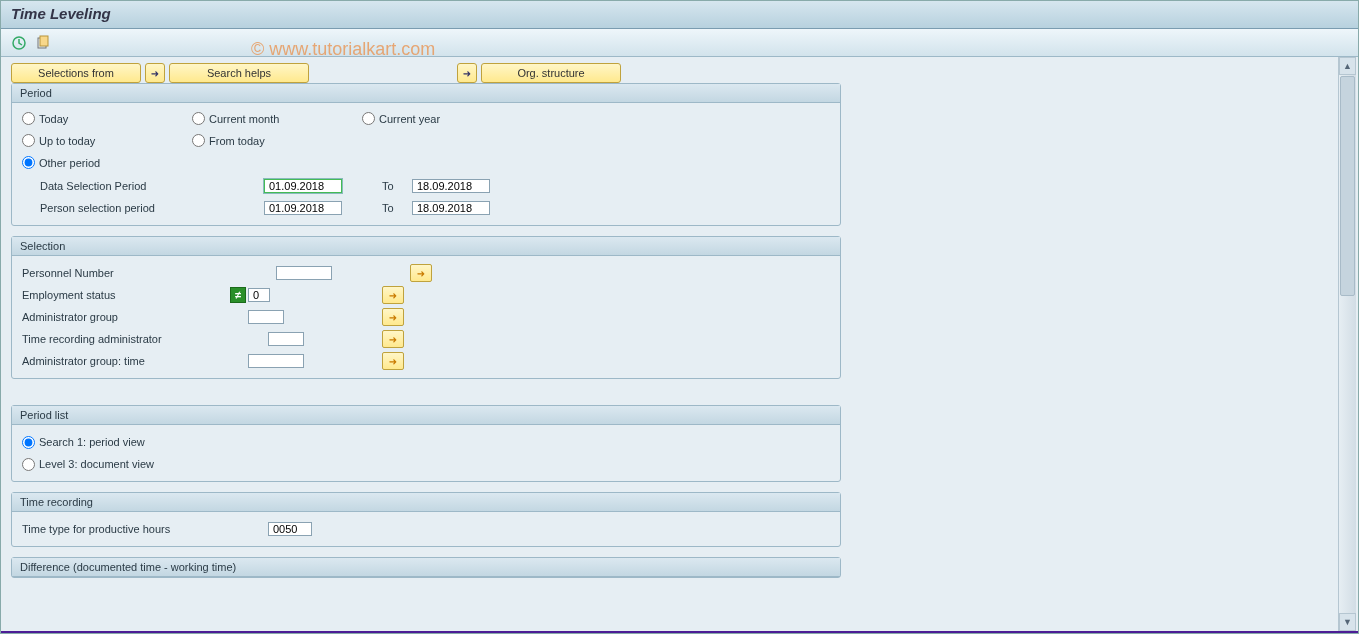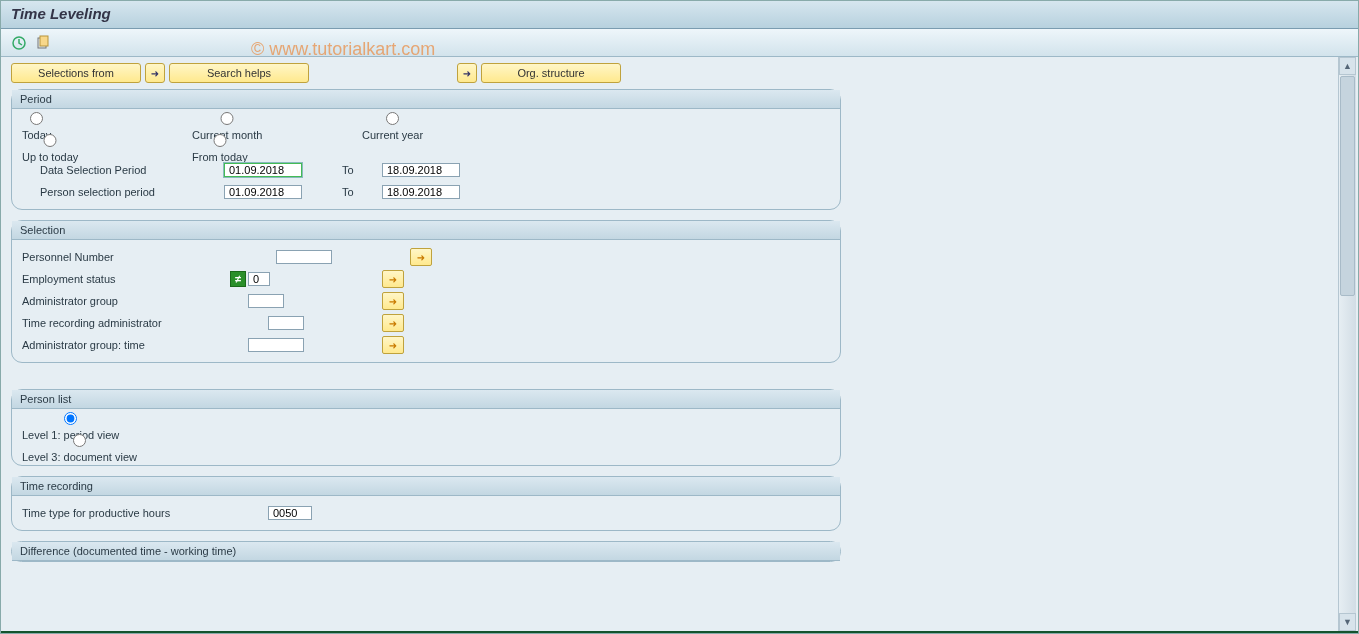--- a/index.html
+++ b/index.html
@@ -1,17 +1,17 @@
 <!DOCTYPE html>
 <html><head>
 <meta charset="utf-8">
 <style>
   * { box-sizing: border-box; margin: 0; padding: 0; font-family: Arial, sans-serif; }
   body { background: #f2f2f2; font-size: 12px; color: #333; overflow: hidden; }
-  .window { width: 1359px; height: 634px; background: #14532d; position: relative; border: 1px solid #8aa; }
+  .window { width: 1359px; height: 634px; background: #4c1d95; position: relative; border: 1px solid #8aa; }
   .title-bar {
     background: linear-gradient(to bottom, #d6e6ef, #b7d1de);
     border-bottom: 1px solid #7a9cb0;
     padding: 4px 10px 6px;
   }
   .title-bar h1 { font-size: 15px; font-style: italic; font-weight: bold; color: #333447; }
   .toolbar {
     background: linear-gradient(to bottom, #eef6fa, #d2e3ec);
     border-bottom: 1px solid #9db8c7;
     padding: 4px 10px;
@@ -20,75 +20,75 @@
     align-items: center;
     gap: 8px;
   }
   .tb-icon { width: 16px; height: 16px; display: inline-block; cursor: pointer; }
   .watermark {
     position: absolute; left: 250px; top: 38px; color: #e89b5f; font-size: 18px; font-weight: 500;
     pointer-events: none; opacity: 0.85;
   }
   .content { padding: 6px 10px 0 10px; background: #e6eef3; height: calc(100% - 58px); position: relative; }
 
-  .top-buttons { display: flex; gap: 4px; margin-bottom: 6px; align-items: center; }
+  .top-buttons { display: flex; gap: 4px; align-items: center; }
   .sap-btn {
     background: linear-gradient(to bottom, #fff6c7, #ffe98e);
     border: 1px solid #bfa23d;
     border-radius: 3px;
     padding: 2px 10px;
     font-size: 11px;
     cursor: pointer;
     height: 20px;
     display: inline-flex;
     align-items: center;
     gap: 6px;
     min-width: 130px;
     justify-content: center;
     color: #333;
   }
   .sap-btn.arrow { min-width: 20px; width: 20px; padding: 0; }
   .sap-btn .arr { color: #336; font-size: 10px; }
 
   .group {
     border: 1px solid #9db8c7;
-    border-radius: 11px;
+    border-radius: 3px;
     margin-bottom: 10px;
     background: #e6eef3;
     width: 830px;
   }
   .group-title {
     background: linear-gradient(to bottom, #dbe8f0, #c3d7e2);
     border-bottom: 1px solid #9db8c7;
     padding: 3px 8px;
     font-size: 11px;
     color: #2a3a45;
   }
   .group-body { padding: 6px 10px; }
 
   .row { display: flex; align-items: center; height: 22px; }
-  .radio-row label { font-size: 11px; color: #2a3a45; display: inline-flex; gap: 4px; cursor: pointer; flex-direction: column; }
+  .radio-row label { font-size: 11px; color: #2a3a45; display: inline-flex; align-items: center; gap: 4px; cursor: pointer; }
   .radio-row input[type=radio] { margin: 0; }
   .col1 { width: 170px; }
   .col2 { width: 170px; }
   .col3 { width: 170px; }
 
   .indent { padding-left: 18px; }
-  .fld-label { width: 184px; font-size: 11px; color: #2a3a45; }
+  .fld-label { width: 224px; font-size: 11px; color: #2a3a45; }
   .date-input, .txt-input {
     border: 1px solid #8aa2b2;
     background: #fff;
     height: 14px;
     font-size: 11px;
     padding: 0 4px;
     font-family: Arial, sans-serif;
   }
   .date-input { width: 78px; }
   .date-input.active { background: #fff; border: 1px solid #4b5; outline: 1px solid #8bb; }
-  .to-lbl { width: 80px; text-align: left; padding-left: 40px; font-size: 11px; color: #2a3a45; }
+  .to-lbl { width: 70px; text-align: left; padding-left: 40px; font-size: 11px; color: #2a3a45; }
   .sel-row { display: flex; align-items: center; height: 22px; }
   .sel-row .txt-input { width: 56px; }
   .sel-row .txt-input.narrow { width: 22px; }
   .multi-btn {
     width: 22px; height: 18px;
     background: linear-gradient(to bottom, #fff6c7, #ffe98e);
     border: 1px solid #bfa23d;
     border-radius: 2px;
     display: inline-flex; align-items: center; justify-content: center;
     cursor: pointer;
@@ -182,20 +182,26 @@
         <div class="row radio-row">
           <div class="col1"><label>
                 <input type="radio" name="period" style=""> 
                 <span>Up to today</span>
               </label></div>
           <div class="col2"><label>
                 <input type="radio" name="period" style=""> 
                 <span>From today</span>
               </label></div>
         </div>
+        <div class="row radio-row">
+          <div class="col1"><label>
+                <input type="radio" name="period" checked="" style=""> 
+                <span>Other period</span>
+              </label></div>
+        </div>
         <div class="row indent">
           <div class="fld-label">Data Selection Period</div>
           <input class="date-input active" value="01.09.2018" style="">
           <div class="to-lbl">To</div>
           <input class="date-input" value="18.09.2018" style="">
         </div>
         <div class="row indent">
           <div class="fld-label">Person selection period</div>
           <input class="date-input" value="01.09.2018" style="">
           <div class="to-lbl">To</div>
@@ -242,26 +248,26 @@
           <span class="multi-btn">
               <span class="arr">➜</span>
             </span>
         </div>
       </div>
     </div>
 
     <div style="height:16px"></div>
 
     <div class="group">
-      <div class="group-title">Person list</div>
+      <div class="group-title">Period list</div>
       <div class="group-body">
         <div class="row radio-row">
             <label>
               <input type="radio" name="il" checked="" style=""> 
-              <span>Level 1: period view</span>
+              <span>Search 1: period view</span>
             </label>
           </div>
         <div class="row radio-row">
             <label>
               <input type="radio" name="il" style=""> 
               <span>Level 3: document view</span>
             </label>
           </div>
       </div>
     </div>

